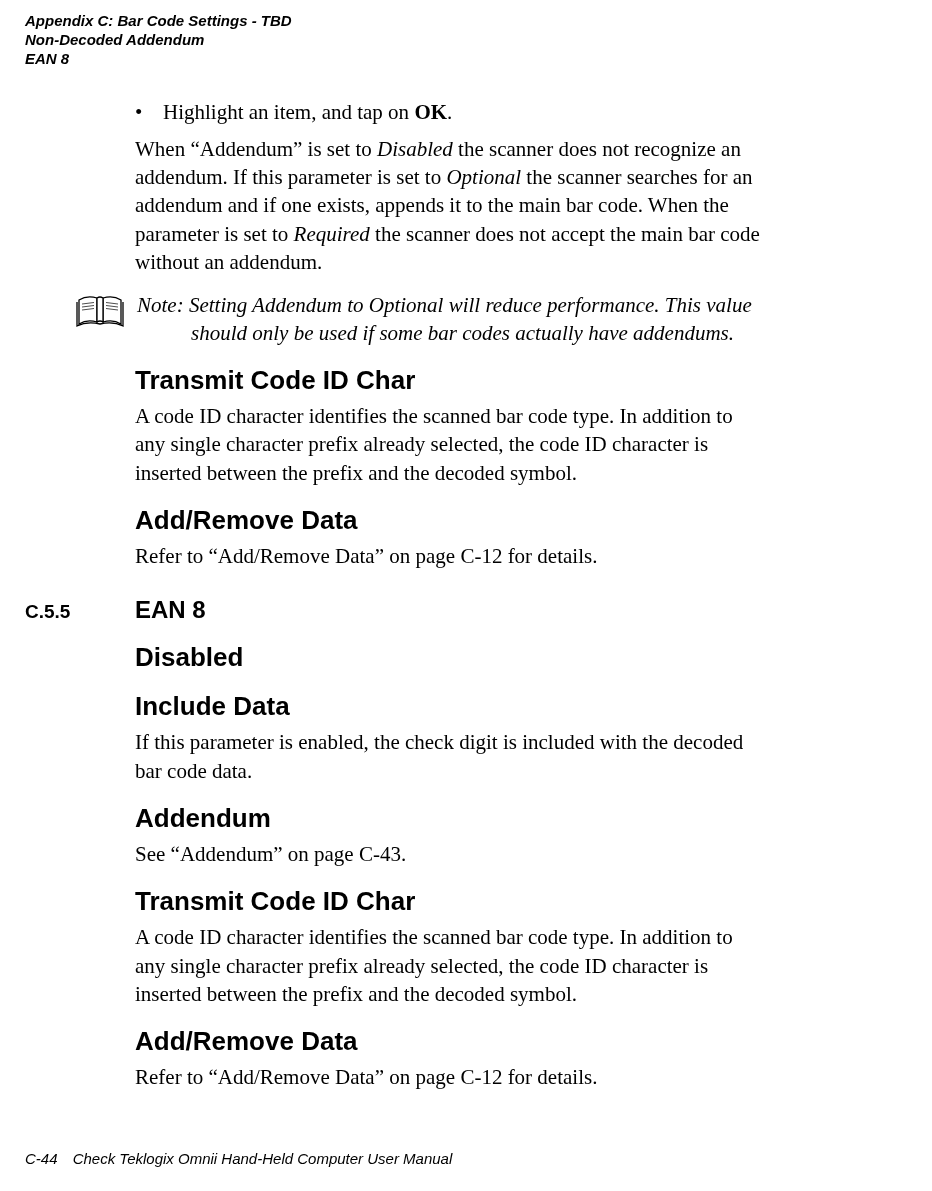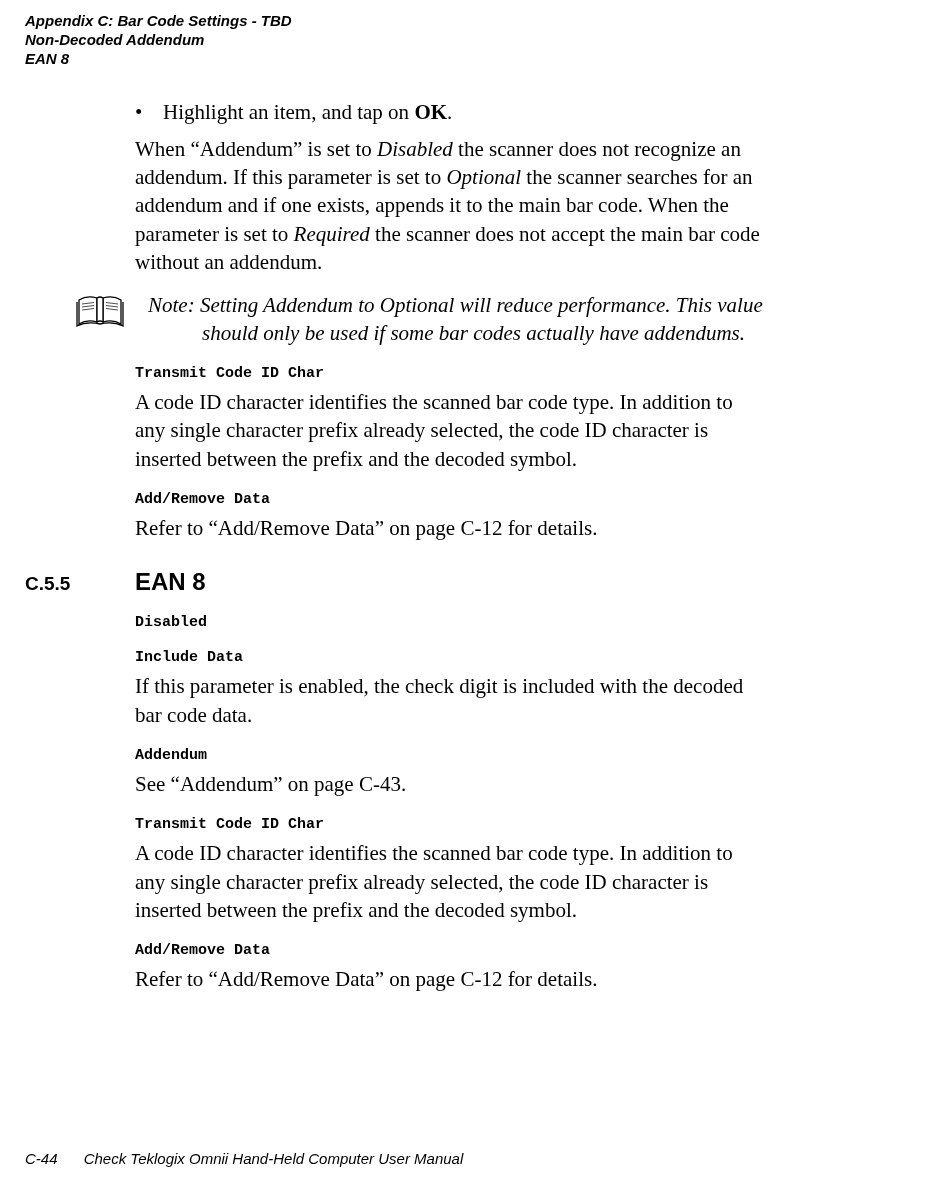--- a/index.html
+++ b/index.html
@@ -85,23 +85,23 @@
       font-size: 21px;
       line-height: 1.35;
       padding-left: 2px;
     }
     .important-row .text .hang {
       display: block;
       padding-left: 112px;
       text-indent: -112px;
     }
     .subhead {
-      font-family: Liberation Mono, monospace;
-      font-weight: bold;
-      font-size: 15px;
+      font-family: Liberation Sans, sans-serif;
+      font-weight: bold;
+      font-size: 26px;
       margin: 18px 0 6px 0;
     }
     .section-row {
       display: flex;
       align-items: baseline;
       margin: 26px 0 12px 0;
     }
     .section-number {
       font-family: "Trebuchet MS", "Segoe UI", Arial, sans-serif;
       font-weight: bold;
@@ -119,21 +119,21 @@
     .footer {
       position: absolute;
       left: 25px;
       bottom: 24px;
       font-family: "Trebuchet MS", "Segoe UI", Arial, sans-serif;
       font-style: italic;
       font-size: 15px;
     }
     .footer .pg {
       display: inline-block;
-      margin-right: 22px;
+      margin-right: 11px;
       font-style: italic;
     }
   </style>
 </head>
 <body>
 
 <div class="page">
 
   <div class="running-header">
     <div>Appendix C: Bar Code Settings - TBD</div>
@@ -146,21 +146,21 @@
     <ul class="bullets">
       <li>
         <span>Highlight an item, and tap on </span><span class="bold">OK</span><span>.</span>
       </li>
     </ul>
 
     <p class="body-text">
       <span>When “Addendum” is set to </span><span class="italic-term">Disabled</span><span> the scanner does not recognize an addendum. If this parameter is set to </span><span class="italic-term">Optional</span><span> the scanner searches for an addendum and if one exists, appends it to the main bar code. When the parameter is set to </span><span class="italic-term">Required</span><span> the scanner does not accept the main bar code without an addendum.</span>
     </p>
 
-    <div class="note-row" style="margin-left:-70px;gap:11px;">
+    <div class="note-row" style="margin-left:-70px;">
       <div class="icon">
         <svg width="50" height="34" viewBox="0 0 50 34">
           <path d="M4 6 Q12 1 22 4 L22 28 Q12 25 4 30 Z" fill="#fff" stroke="#000" stroke-width="1.3"></path>
           <path d="M46 6 Q38 1 28 4 L28 28 Q38 25 46 30 Z" fill="#fff" stroke="#000" stroke-width="1.3"></path>
           <path d="M22 4 Q25 2 28 4 L28 28 Q25 26 22 28 Z" fill="#fff" stroke="#000" stroke-width="1.3"></path>
           <path d="M2 8 L2 32 Q12 27 25 30 Q38 27 48 32 L48 8" fill="none" stroke="#000" stroke-width="1.3"></path>
           <line x1="7" y1="10" x2="19" y2="8.5" stroke="#000" stroke-width="0.7"></line>
           <line x1="7" y1="13" x2="19" y2="11.5" stroke="#000" stroke-width="0.7"></line>
           <line x1="7" y1="16" x2="19" y2="14.5" stroke="#000" stroke-width="0.7"></line>
           <line x1="31" y1="8.5" x2="43" y2="10" stroke="#000" stroke-width="0.7"></line>

